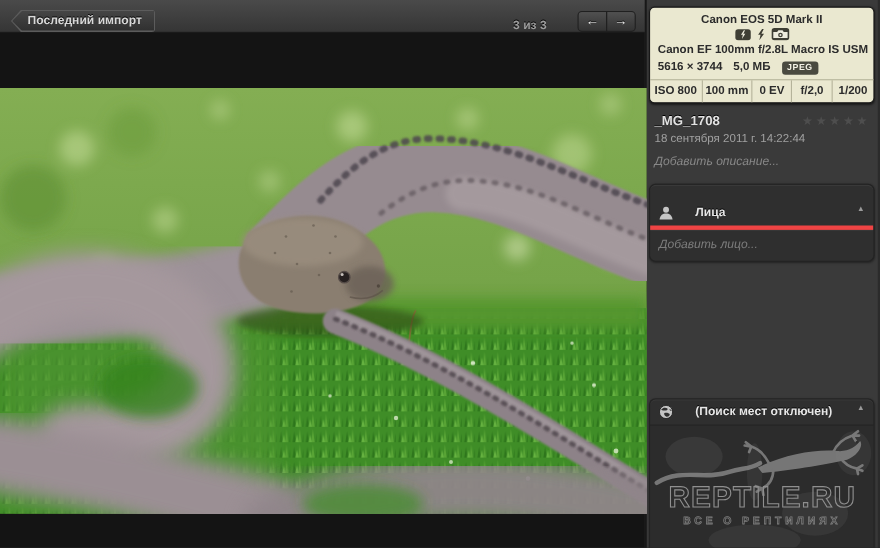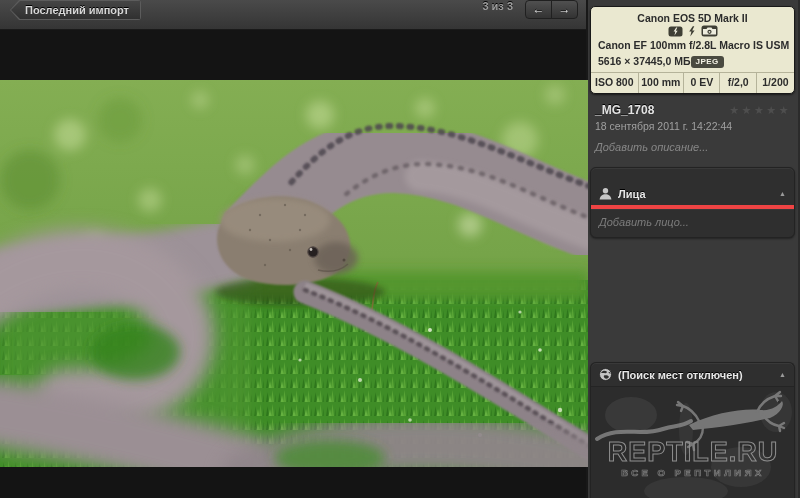--- a/index.html
+++ b/index.html
@@ -3,23 +3,23 @@
 <meta charset="utf-8">
 <style>
   * { box-sizing: border-box; margin: 0; padding: 0; }
   html,body { width:800px; height:498px; overflow:hidden; background:#2b2b2b;
     font-family:"Liberation Sans", sans-serif; }
   .app { width:800px; height:498px; display:flex; }
 
   
   .main-col { width:588px; height:498px; display:flex; flex-direction:column;
     border-right:2px solid #181818; }
-  .toolbar { height:30px; flex:none; display:flex; align-items:flex-start;
+  .toolbar { height:30px; flex:none; display:flex; align-items:flex-end;
     padding:0 8px 0 10px; background:linear-gradient(#4a4a4a,#353535);
-    border-bottom:1px solid #1a1a1a; }
+    border-bottom:1px solid #1a1a1a;gap:16px; }
   .back-wrap { height:20px; background:#5c5c5c; clip-path:polygon(9px 0,100% 0,100% 100%,9px 100%,0 50%);
     padding:1px; border-radius:3px; }
   .back-btn { height:18px; display:flex; align-items:center; padding:0 11px 0 14px;
     background:linear-gradient(#454545,#303030);
     clip-path:polygon(9px 0,100% 0,100% 100%,9px 100%,0 50%);
     color:#d8d8d8; font-size:11px; font-weight:bold; text-shadow:0 -1px 0 #000;
     cursor:default; white-space:nowrap; }
   .toolbar-spacer { flex:1; }
   .counter { color:#9d9d9d; font-size:11px; font-weight:bold; margin-right:12px;
     text-shadow:0 -1px 0 #000; }
@@ -37,41 +37,41 @@
   
   .sidebar { width:210px; height:498px; background:#3a3a3a; display:flex;
     flex-direction:column; }
   .meta-card { margin:6px 3px 0 2px; background:#eae8d0; border:1px solid #191919;
     border-radius:5px; box-shadow:0 1px 2px rgba(0,0,0,.55);
     color:#2c2c2c; font-size:10.5px; font-weight:bold; padding-top:4px; }
   .meta-row { padding:1px 7px; line-height:13px; white-space:nowrap; }
   .meta-row.first { display:flex; align-items:center;flex-direction:column; }
   .meta-row.first .camera-name { flex:1; }
   .meta-icons { display:flex; align-items:center; gap:5px; }
-  .meta-row.size-row { display:flex; align-items:center; padding-top:2px;
+  .meta-row.size-row { display:flex; align-items:center; gap:10px; padding-top:2px;
     padding-bottom:4px; }
   .fmt-badge { background:#4a4a40; color:#f4f2e6; font-size:8px; font-weight:bold;
     border-radius:3px; padding:1.5px 5px; letter-spacing:.5px; line-height:9px; }
   .exposure { display:flex; border-top:1px solid #b5b39a; }
   .exp-cell { text-align:center; padding:4px 0 5px; line-height:11px; }
   .exp-cell + .exp-cell { border-left:1px solid #b5b39a; }
   .exp-cell.c0 { flex:1.25; } .exp-cell.c1 { flex:1.2; } .exp-cell.c2 { flex:0.95; }
   .exp-cell.c3 { flex:0.95; } .exp-cell.c4 { flex:1.0; }
 
   .file-row { display:flex; align-items:center; margin:9px 7px 0 7px; }
   .filename { color:#e3e3e3; font-size:12px; font-weight:bold; flex:1;
     text-shadow:0 -1px 0 #000; }
   .stars { color:#4e4e4e; font-size:11px; letter-spacing:2.5px; }
   .date-line { margin:3px 7px 0 7px; color:#a0a0a0; font-size:10.5px; }
   .caption-ph { margin:9px 7px 0 7px; color:#878787; font-size:11px; font-style:italic; }
 
   .panel { margin:14px 3px 0 2px; background:#2f2f2f; border:1px solid #232323;
     border-radius:6px; box-shadow:inset 0 1px 0 rgba(255,255,255,.05), 0 1px 2px rgba(0,0,0,.4);
     overflow:hidden; }
-  .panel-header { display:flex; align-items:center; gap:6px; padding:5px 8px; }
+  .panel-header { display:flex; align-items:flex-start; gap:20px; padding:5px 8px; }
   .panel-title { flex:1; color:#e7e7e7; font-size:11px; font-weight:bold;
     text-shadow:0 -1px 0 #000; }
   .collapse-tri { color:#9a9a9a; font-size:7px; line-height:7px; cursor:default; }
   .panel-body { border-top:4px solid #ef4444; box-shadow:inset 0 1px 0 rgba(255,255,255,.04);
     padding:7px 8px 9px; color:#7c7c7c; font-size:11px; font-style:italic; }
   .faces-gap { padding-top:14px; }
 
   .sb-spacer { flex:1; }
   .places { margin-bottom:0; border-bottom:none; border-radius:6px 6px 0 0; flex:none; }
   .map-area { height:112px; background:#2c2c2c; border-top:1px solid #242424;

